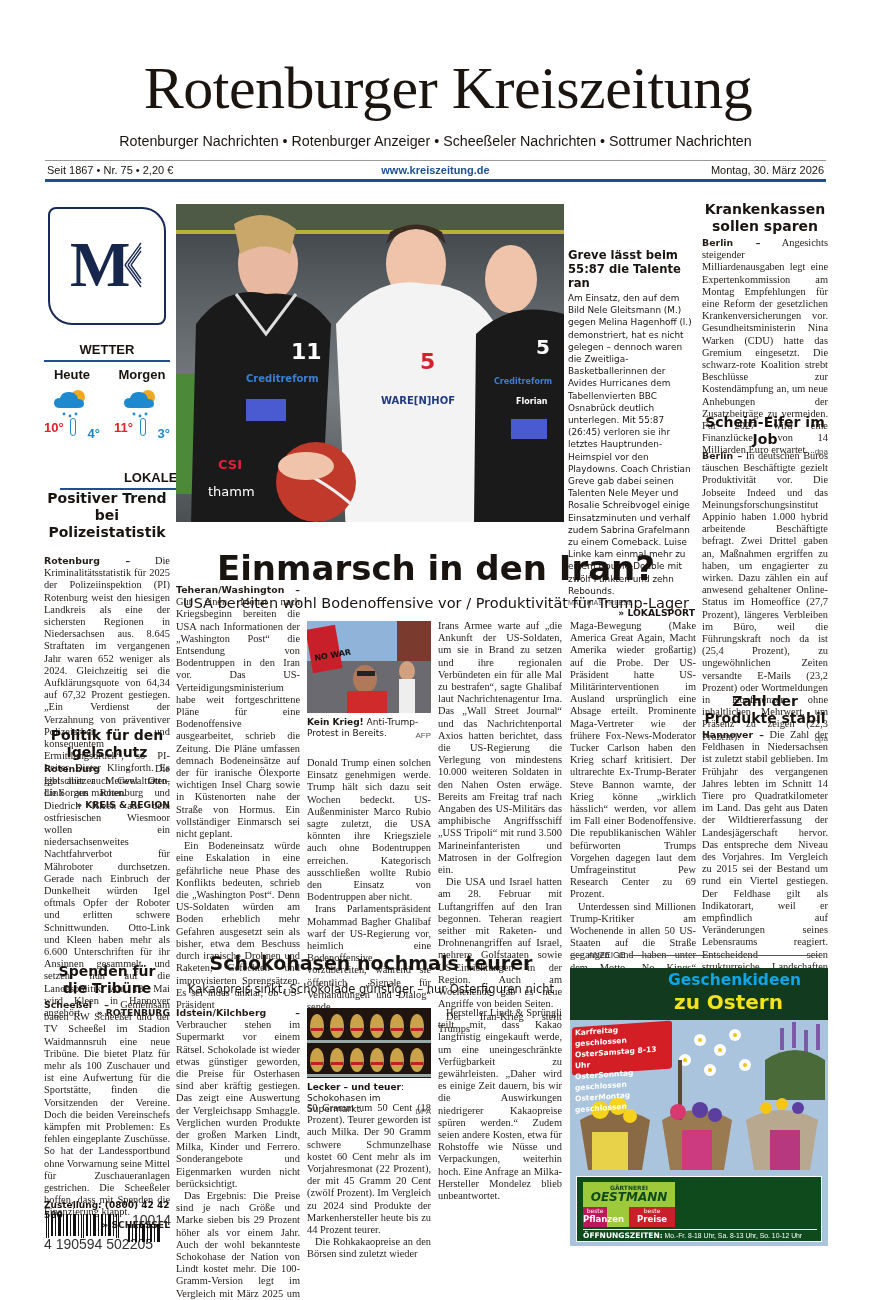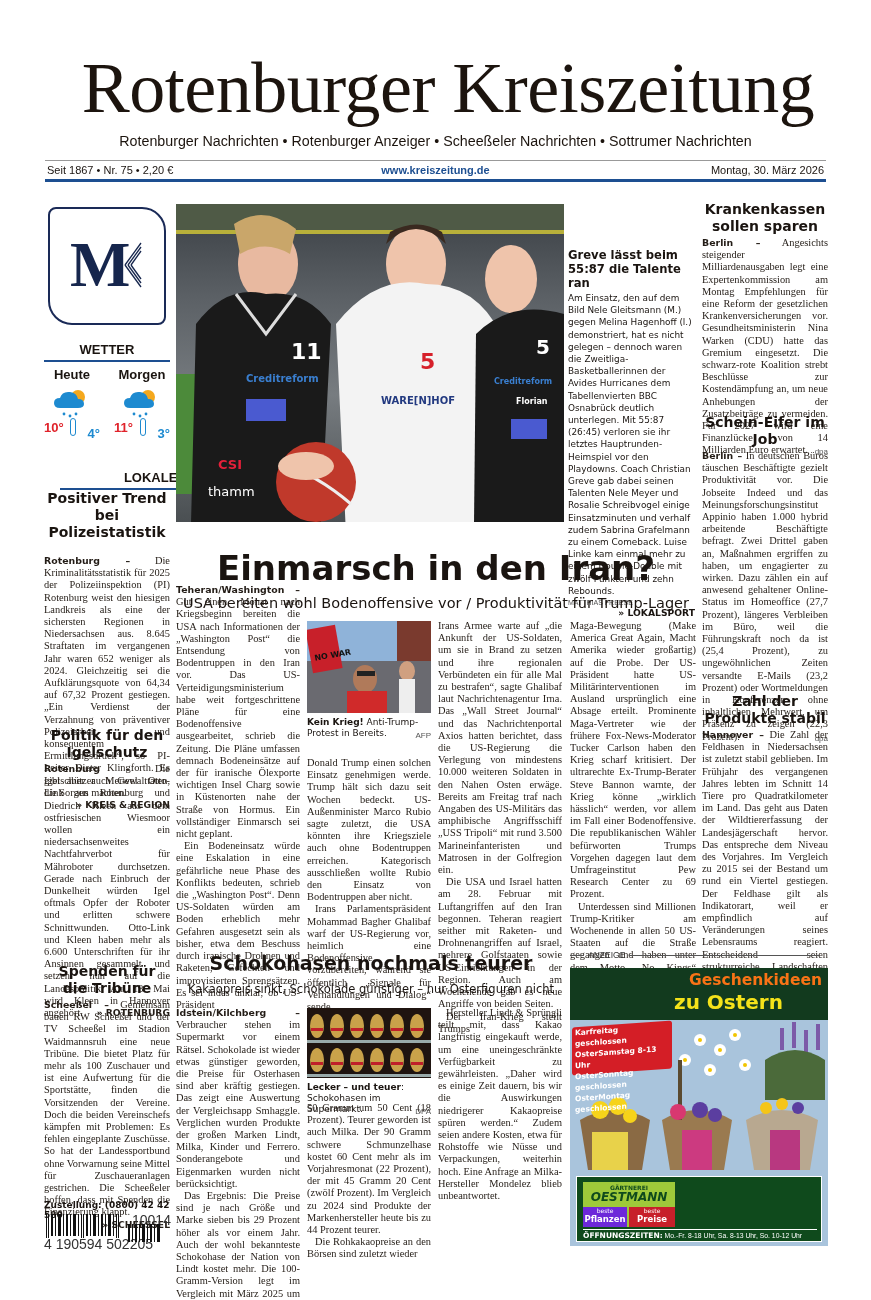--- a/index.html
+++ b/index.html
@@ -2,21 +2,21 @@
 <html><head>
 <meta charset="utf-8">
 <style>
   * { box-sizing: border-box; margin: 0; padding: 0; }
   html, body { width: 871px; height: 1300px; background: #fff; overflow: hidden; }
   body { position: relative; color: #1a1410; font-family: "DejaVu Serif", serif; }
   .abs { position: absolute; }
 
   
   .masthead-title { left: 0; top: 46px; width: 871px; text-align: center;
-    font-family: "Liberation Serif", serif; font-size: 72px; letter-spacing: -0.5px; color: #1c140e; line-height: 84px; padding-left: 25px; }
+    font-family: "Liberation Serif", serif; font-size: 60px; letter-spacing: -0.5px; color: #1c140e; line-height: 84px; padding-left: 25px; }
   .masthead-sub { left: 0; top: 132px; width: 871px; text-align: center;
     font-family: "Liberation Sans", sans-serif; font-size: 15.5px; color: #1c140e; transform: scaleX(0.92); }
   .infobar { left: 45px; top: 160px; width: 781px; height: 22px; border-top: 1px solid #999; border-bottom: 3px solid #1d4f91; }
   .infobar span { position: absolute; top: 3px; font-family: "Liberation Sans", sans-serif; font-size: 11px; }
   .info-left { left: 2px; }
   .info-mid { left: 0; width: 100%; text-align: center; color: #1d4f91; font-weight: bold; }
   .info-right { right: 2px; }
 
   
   .mk-logo { left: 48px; top: 207px; width: 118px; height: 118px; border: 2px solid #1a2a57; border-radius: 8px 24px 8px 24px; }
@@ -74,29 +74,29 @@
   .cap2 { left: 307px; top: 1082px; width: 124px; }
 
   
   .ad-label { left: 570px; top: 950px; width: 258px; font-family: "Liberation Sans", sans-serif; font-size: 8.5px; color: #333; }
   .ad-label:before { content: ""; display: inline-block; width: 14px; border-top: 1px solid #555; vertical-align: middle; margin-right: 4px; }
   .ad-label:after { content: ""; display: inline-block; width: 190px; border-top: 1px solid #555; vertical-align: middle; margin-left: 4px; }
   .ad { left: 570px; top: 968px; width: 258px; height: 278px; background: #a9c4dc; overflow: hidden; }
   .ad-top { position: absolute; left: 0; top: 0; width: 258px; height: 52px; background: #123a1e; }
   .bunte { position: absolute; left: 4px; top: 4px; font-family: "DejaVu Sans", sans-serif; font-weight: bold; font-size: 32px; letter-spacing: -1px; line-height: 40px; }
   .bunte span:nth-child(1){color:#e5339a} .bunte span:nth-child(2){color:#f6a821} .bunte span:nth-child(3){color:#3aa0e0} .bunte span:nth-child(4){color:#f5e31f} .bunte span:nth-child(5){color:#6cc24a}
-  .gesch { position: absolute; left: 119px; top: 3px; font-family: "DejaVu Sans", sans-serif; font-weight: bold; font-size: 15.5px; color: #f97316; }
+  .gesch { position: absolute; left: 98px; top: 3px; font-family: "DejaVu Sans", sans-serif; font-weight: bold; font-size: 15.5px; color: #0ea5e9; }
   .zuost { position: absolute; left: 104px; top: 22px; font-family: "DejaVu Sans", sans-serif; font-weight: bold; font-size: 20px; color: #f5e21a; }
   .ad-hours-red { position: absolute; left: 2px; top: 56px; width: 100px; height: 48px; background: #d41e26; transform: skewY(-4deg); border-radius: 3px; }
   .ad-hours-red div { font-family: "DejaVu Sans", sans-serif; font-weight: bold; color: #fff; font-size: 7.5px; line-height: 11px; padding-left: 3px; }
   .ad-bottom { position: absolute; left: 6px; top: 208px; width: 246px; height: 66px; background: #0f4a1c; border: 1px solid #fff; }
   .oest-box { position: absolute; left: 6px; top: 5px; width: 92px; height: 45px; background: #9ec93a; }
   .oest-box .g { font-family: "DejaVu Sans", sans-serif; font-weight: bold; font-size: 6px; text-align: center; color: #0f4a1c; margin-top: 2px; }
   .oest-box .o { font-family: "DejaVu Sans", sans-serif; font-weight: bold; font-size: 12px; text-align: center; color: #0f4a1c; line-height: 13px; font-style: italic; }
-  .oest-box .pl { position: absolute; left: 0; bottom: 0; width: 44px; height: 20px; background: #6d28d9; color: #fff; font-family: "DejaVu Sans", sans-serif; font-size: 6px; text-align: center; line-height: 8px; }
+  .oest-box .pl { position: absolute; left: 0; bottom: 0; width: 24px; height: 20px; background: #be185d; color: #fff; font-family: "DejaVu Sans", sans-serif; font-size: 6px; text-align: center; line-height: 8px; }
   .oest-box .pr { position: absolute; right: 0; bottom: 0; width: 46px; height: 20px; background: #c7202a; color: #fff; font-family: "DejaVu Sans", sans-serif; font-size: 6px; text-align: center; line-height: 8px; }
   .oest-box .pl b, .oest-box .pr b { font-size: 8.5px; display: block; }
   .addr { position: absolute; left: 104px; top: 5px; color: #fff; font-family: "DejaVu Sans", sans-serif; font-weight: bold; }
   .addr .a1 { font-size: 9px; }
   .addr .a2 { font-size: 14px; line-height: 18px; }
   .addr .a3 { font-size: 8.5px; line-height: 11px; }
   .ad-open { position: absolute; left: 6px; top: 52px; width: 234px; border-top: 1px solid #fff; padding-top: 1px; color: #fff; font-family: "Liberation Sans", sans-serif; font-size: 6.8px; }
   .ad-open b { font-family: "DejaVu Sans", sans-serif; font-size: 7.5px; }
 
   

